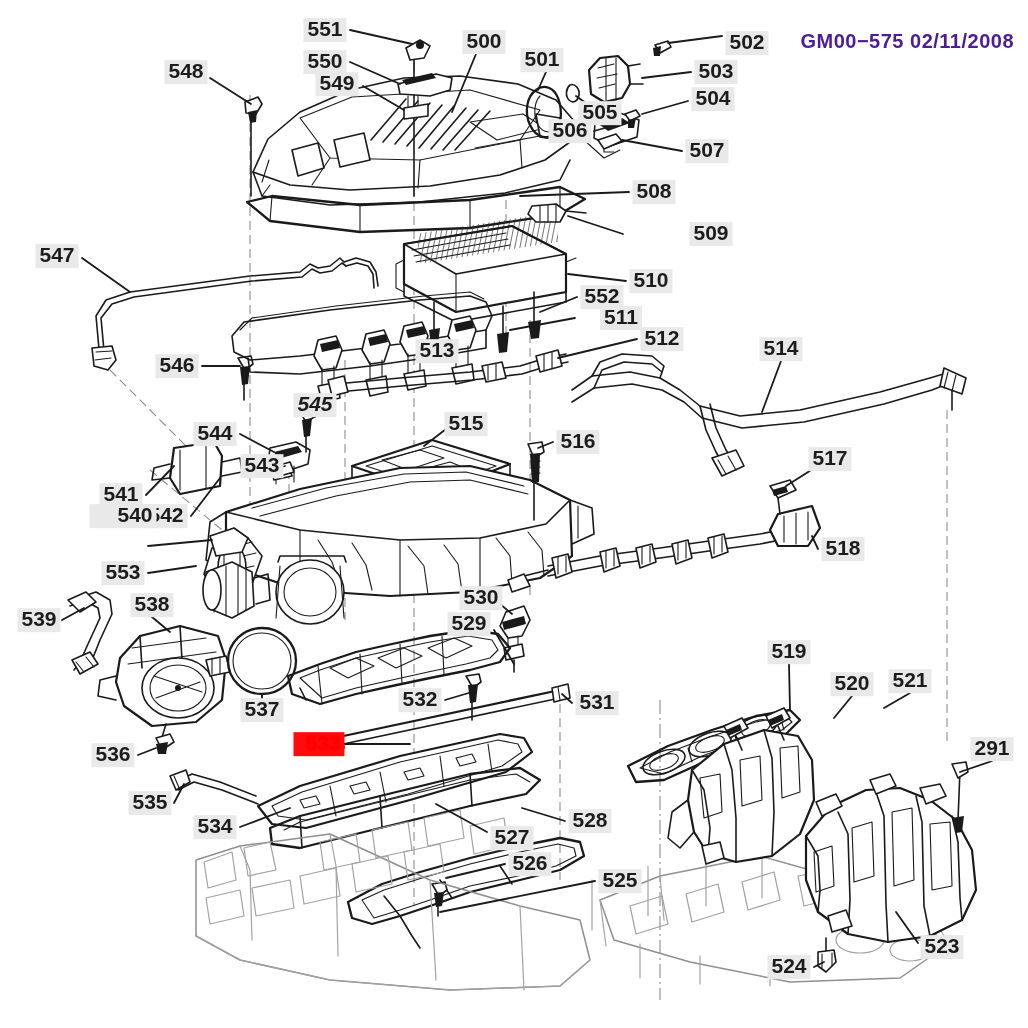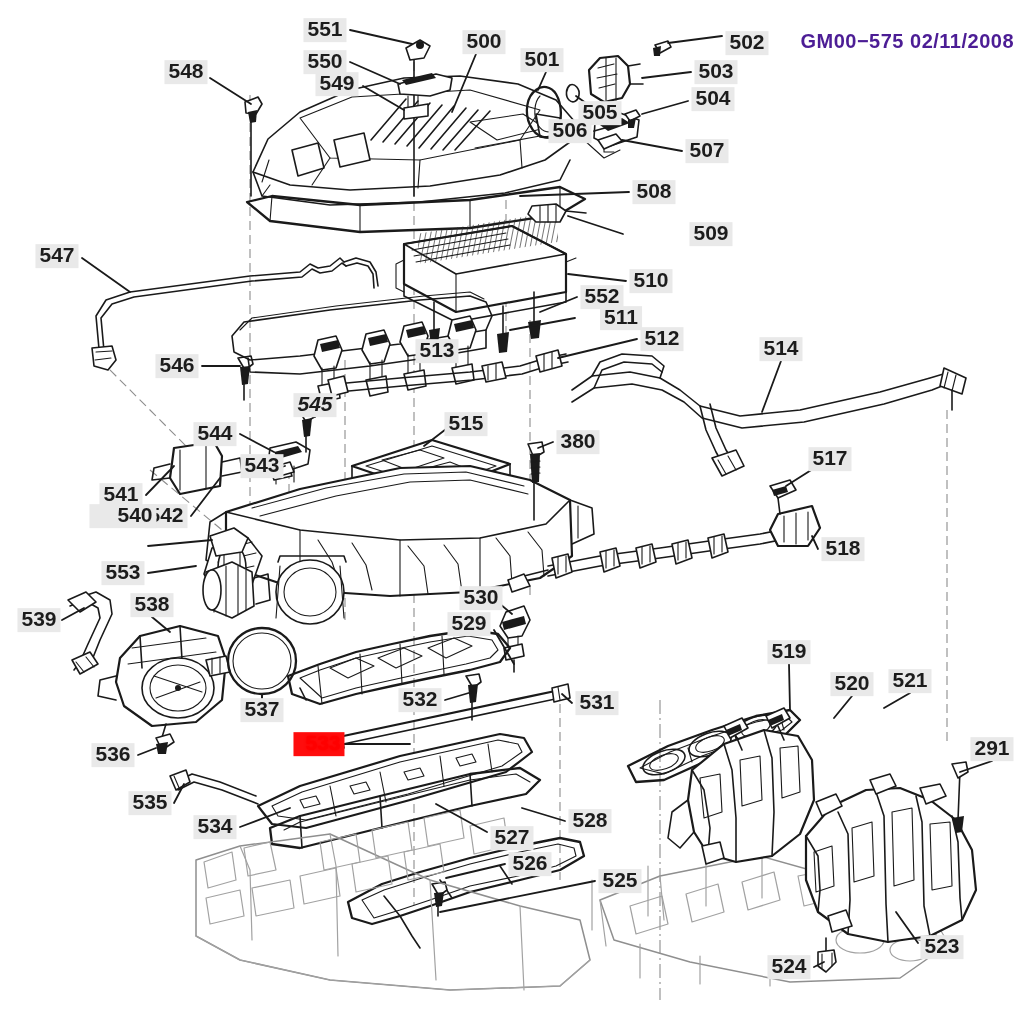--- a/index.html
+++ b/index.html
@@ -615,21 +615,21 @@
       <div class="callout" style="left: 166px; top: 516px;">542</div>
       <div class="callout" style="left: 123px; top: 516px; padding-left: 28px;">540</div>
       <div class="callout" style="left: 123px; top: 573px;">553</div>
       <div class="callout" style="left: 39px; top: 620px;">539</div>
       <div class="callout" style="left: 152px; top: 605px;">538</div>
       <div class="callout" style="left: 262px; top: 710px;">537</div>
       <div class="callout" style="left: 113px; top: 755px;">536</div>
       <div class="callout" style="left: 150px; top: 803px;">535</div>
       <div class="callout" style="left: 215px; top: 827px;">534</div>
       <div class="callout" style="left: 466px; top: 424px;">515</div>
-      <div class="callout" style="left: 578px; top: 442px;">380</div>
+      <div class="callout" style="left: 578px; top: 442px;">516</div>
       <div class="callout" style="left: 830px; top: 459px;">517</div>
       <div class="callout" style="left: 843px; top: 549px;">518</div>
       <div class="callout" style="left: 481px; top: 598px;">530</div>
       <div class="callout" style="left: 469px; top: 624px;">529</div>
       <div class="callout" style="left: 420px; top: 700px;">532</div>
       <div class="callout" style="left: 597px; top: 703px;">531</div>
       <div class="callout red" style="left: 319px; top: 744px;">533</div>
       <div class="callout" style="left: 590px; top: 821px;">528</div>
       <div class="callout" style="left: 512px; top: 838px;">527</div>
       <div class="callout" style="left: 530px; top: 864px;">526</div>

